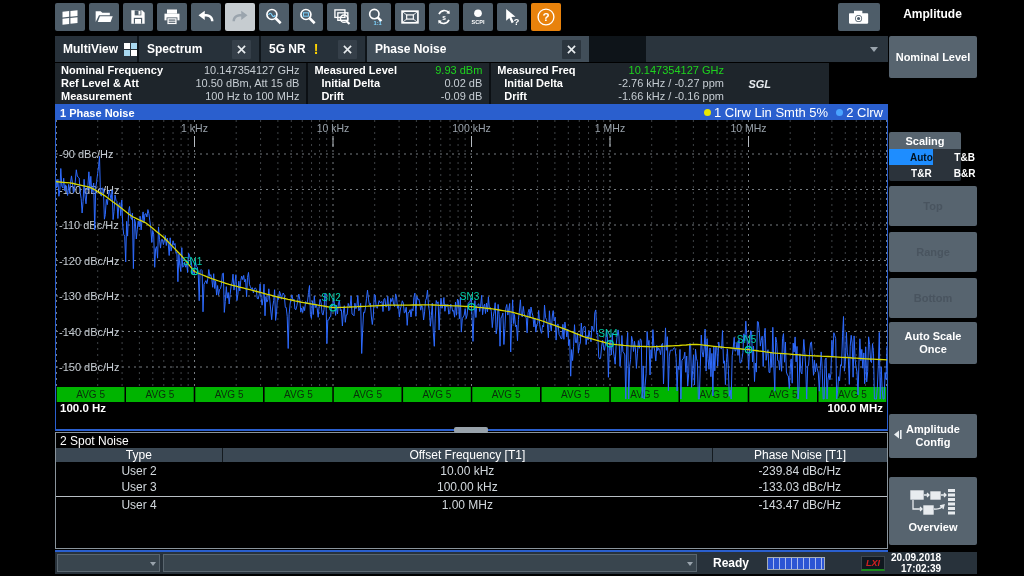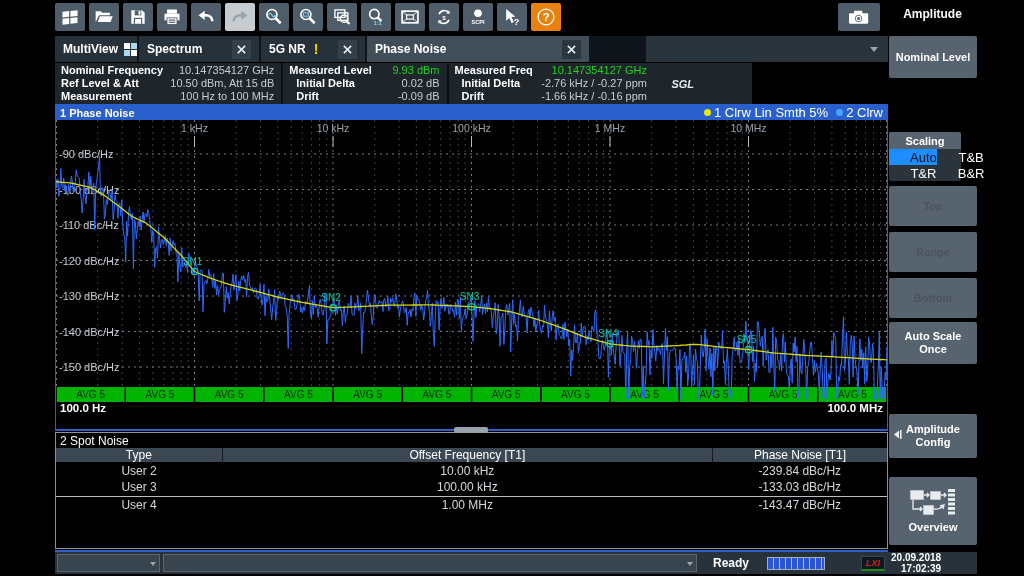--- a/index.html
+++ b/index.html
@@ -14,21 +14,21 @@
   
   #tabbar{position:absolute;left:55px;top:36px;width:833px;height:26px;background:#0e1419;}
   .tab{position:absolute;top:0;height:26px;display:flex;align-items:center;background:#27313a;
     padding:0 8px;font-size:12px;font-weight:bold;white-space:nowrap;}
   .tab.active{background:#414e59;}
   .tclose{width:19px;height:19px;background:#353f49;margin-left:auto;display:flex;align-items:center;justify-content:center;border-radius:1px;}
   .warn{color:#ffd400;font-weight:bold;margin-left:8px;font-size:14px;}
   .tabfill{position:absolute;left:591px;top:0;width:242px;height:26px;background:#2a343d;}
   .ddtri{width:0;height:0;border-left:4px solid transparent;border-right:4px solid transparent;border-top:5px solid #9aa4ad;}
   
-  #infobar{position:absolute;left:55px;top:63px;width:697px;height:41px;background:#1e252b;display:flex;font-size:11px;}
+  #infobar{position:absolute;left:55px;top:63px;width:774px;height:41px;background:#1e252b;display:flex;font-size:11px;}
   .isec{padding:1px 7px 0 6px;position:relative;}
   .isec+.isec{border-left:2px solid #0b0f13;}
   #isec1{width:270px;} #isec2{width:196px;} #isec3{width:365px;}
   .irow{display:flex;height:13px;line-height:13px;}
   .ilabel{font-weight:bold;white-space:nowrap;}
   .ilabel.indent{padding-left:7px;}
   .ival{margin-left:auto;color:#c6cdd3;white-space:nowrap;}
   .ival.green{color:#1ed41e;}
   #isec3 .ival{margin-right:98px;}
   .sgl{position:absolute;right:58px;top:15px;font-weight:bold;color:#e6eaee;font-style:italic;}
@@ -56,21 +56,21 @@
   .bluebottom{position:absolute;left:55px;top:550px;width:833px;height:2px;background:#2a5fce;}
   
   .sbtitle{position:absolute;left:888px;top:7px;width:89px;text-align:center;font-size:12px;font-weight:bold;}
   .sb-btn{position:absolute;left:889px;width:88px;background:#57646f;border-radius:2px;color:#fff;
     font-size:11px;font-weight:bold;display:flex;align-items:center;justify-content:center;text-align:center;padding:2px 6px;line-height:13px;}
   .sb-btn.disabled{color:#49545f;}
   #scaling{position:absolute;left:889px;top:132px;width:72px;}
   .scalelabel{height:17px;background:#57646f;border-radius:2px 2px 0 0;font-size:11px;font-weight:bold;
     display:flex;align-items:center;justify-content:center;}
   #scalegrid{display:grid;grid-template-columns:1fr 1fr;background:#2b333b;border-radius:0 0 2px 2px;}
-  .scell{height:16px;font-size:13px;font-weight:normal;display:flex;align-items:center;justify-content:center;padding-left:21px;}
+  .scell{height:16px;font-size:10px;font-weight:bold;display:flex;align-items:center;justify-content:center;padding-left:21px;}
   .scell.sel{background:#1e8dff;color:#001220;}
   .cfgarrow{position:absolute;left:4px;top:50%;transform:translateY(-50%);}
   #overviewbtn{flex-direction:column;gap:2px;}
   
   #statusbar{position:absolute;left:55px;top:552px;width:922px;height:22px;background:#28323b;display:flex;align-items:center;}
   .sdd{height:18px;background:#39454e;border:1px solid #5a666f;position:relative;}
   .sdd .ddtri{position:absolute;right:3px;top:7px;border-left-width:3px;border-right-width:3px;border-top-width:4px;}
   #sdd1{margin-left:2px;width:103px;}
   #sdd2{margin-left:3px;width:534px;}
   .ready{margin-left:16px;font-size:12px;font-weight:bold;}

